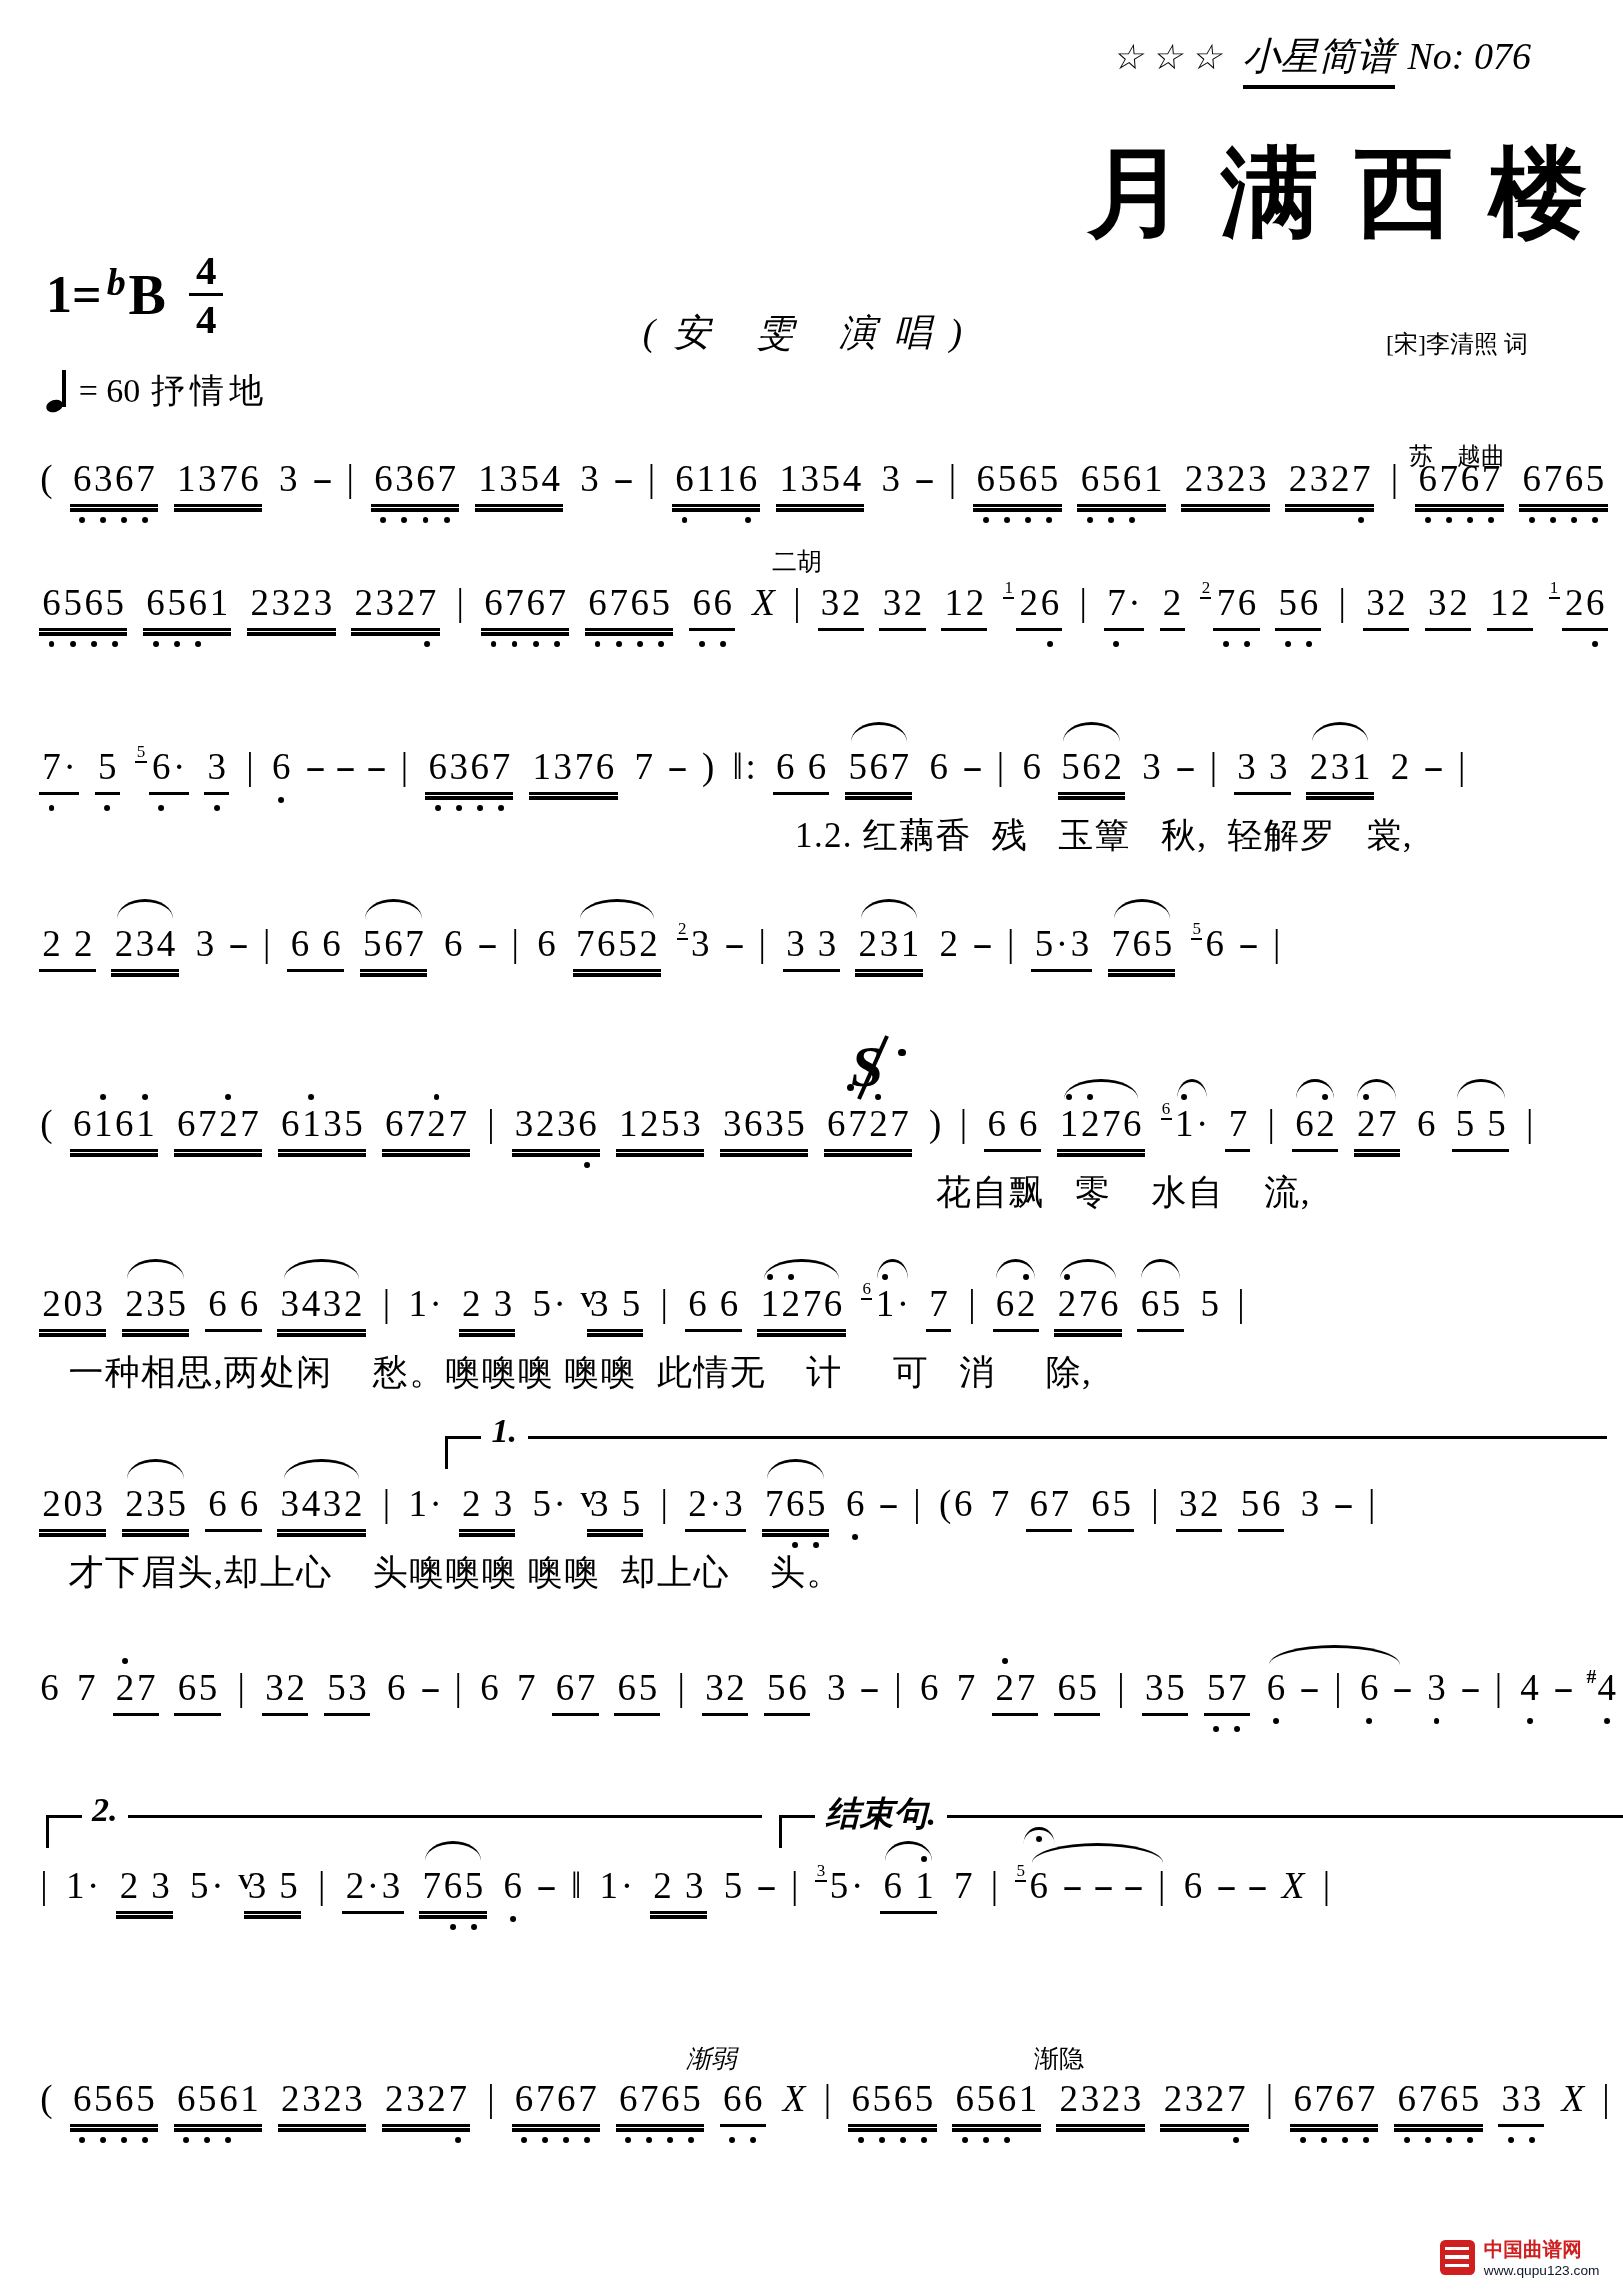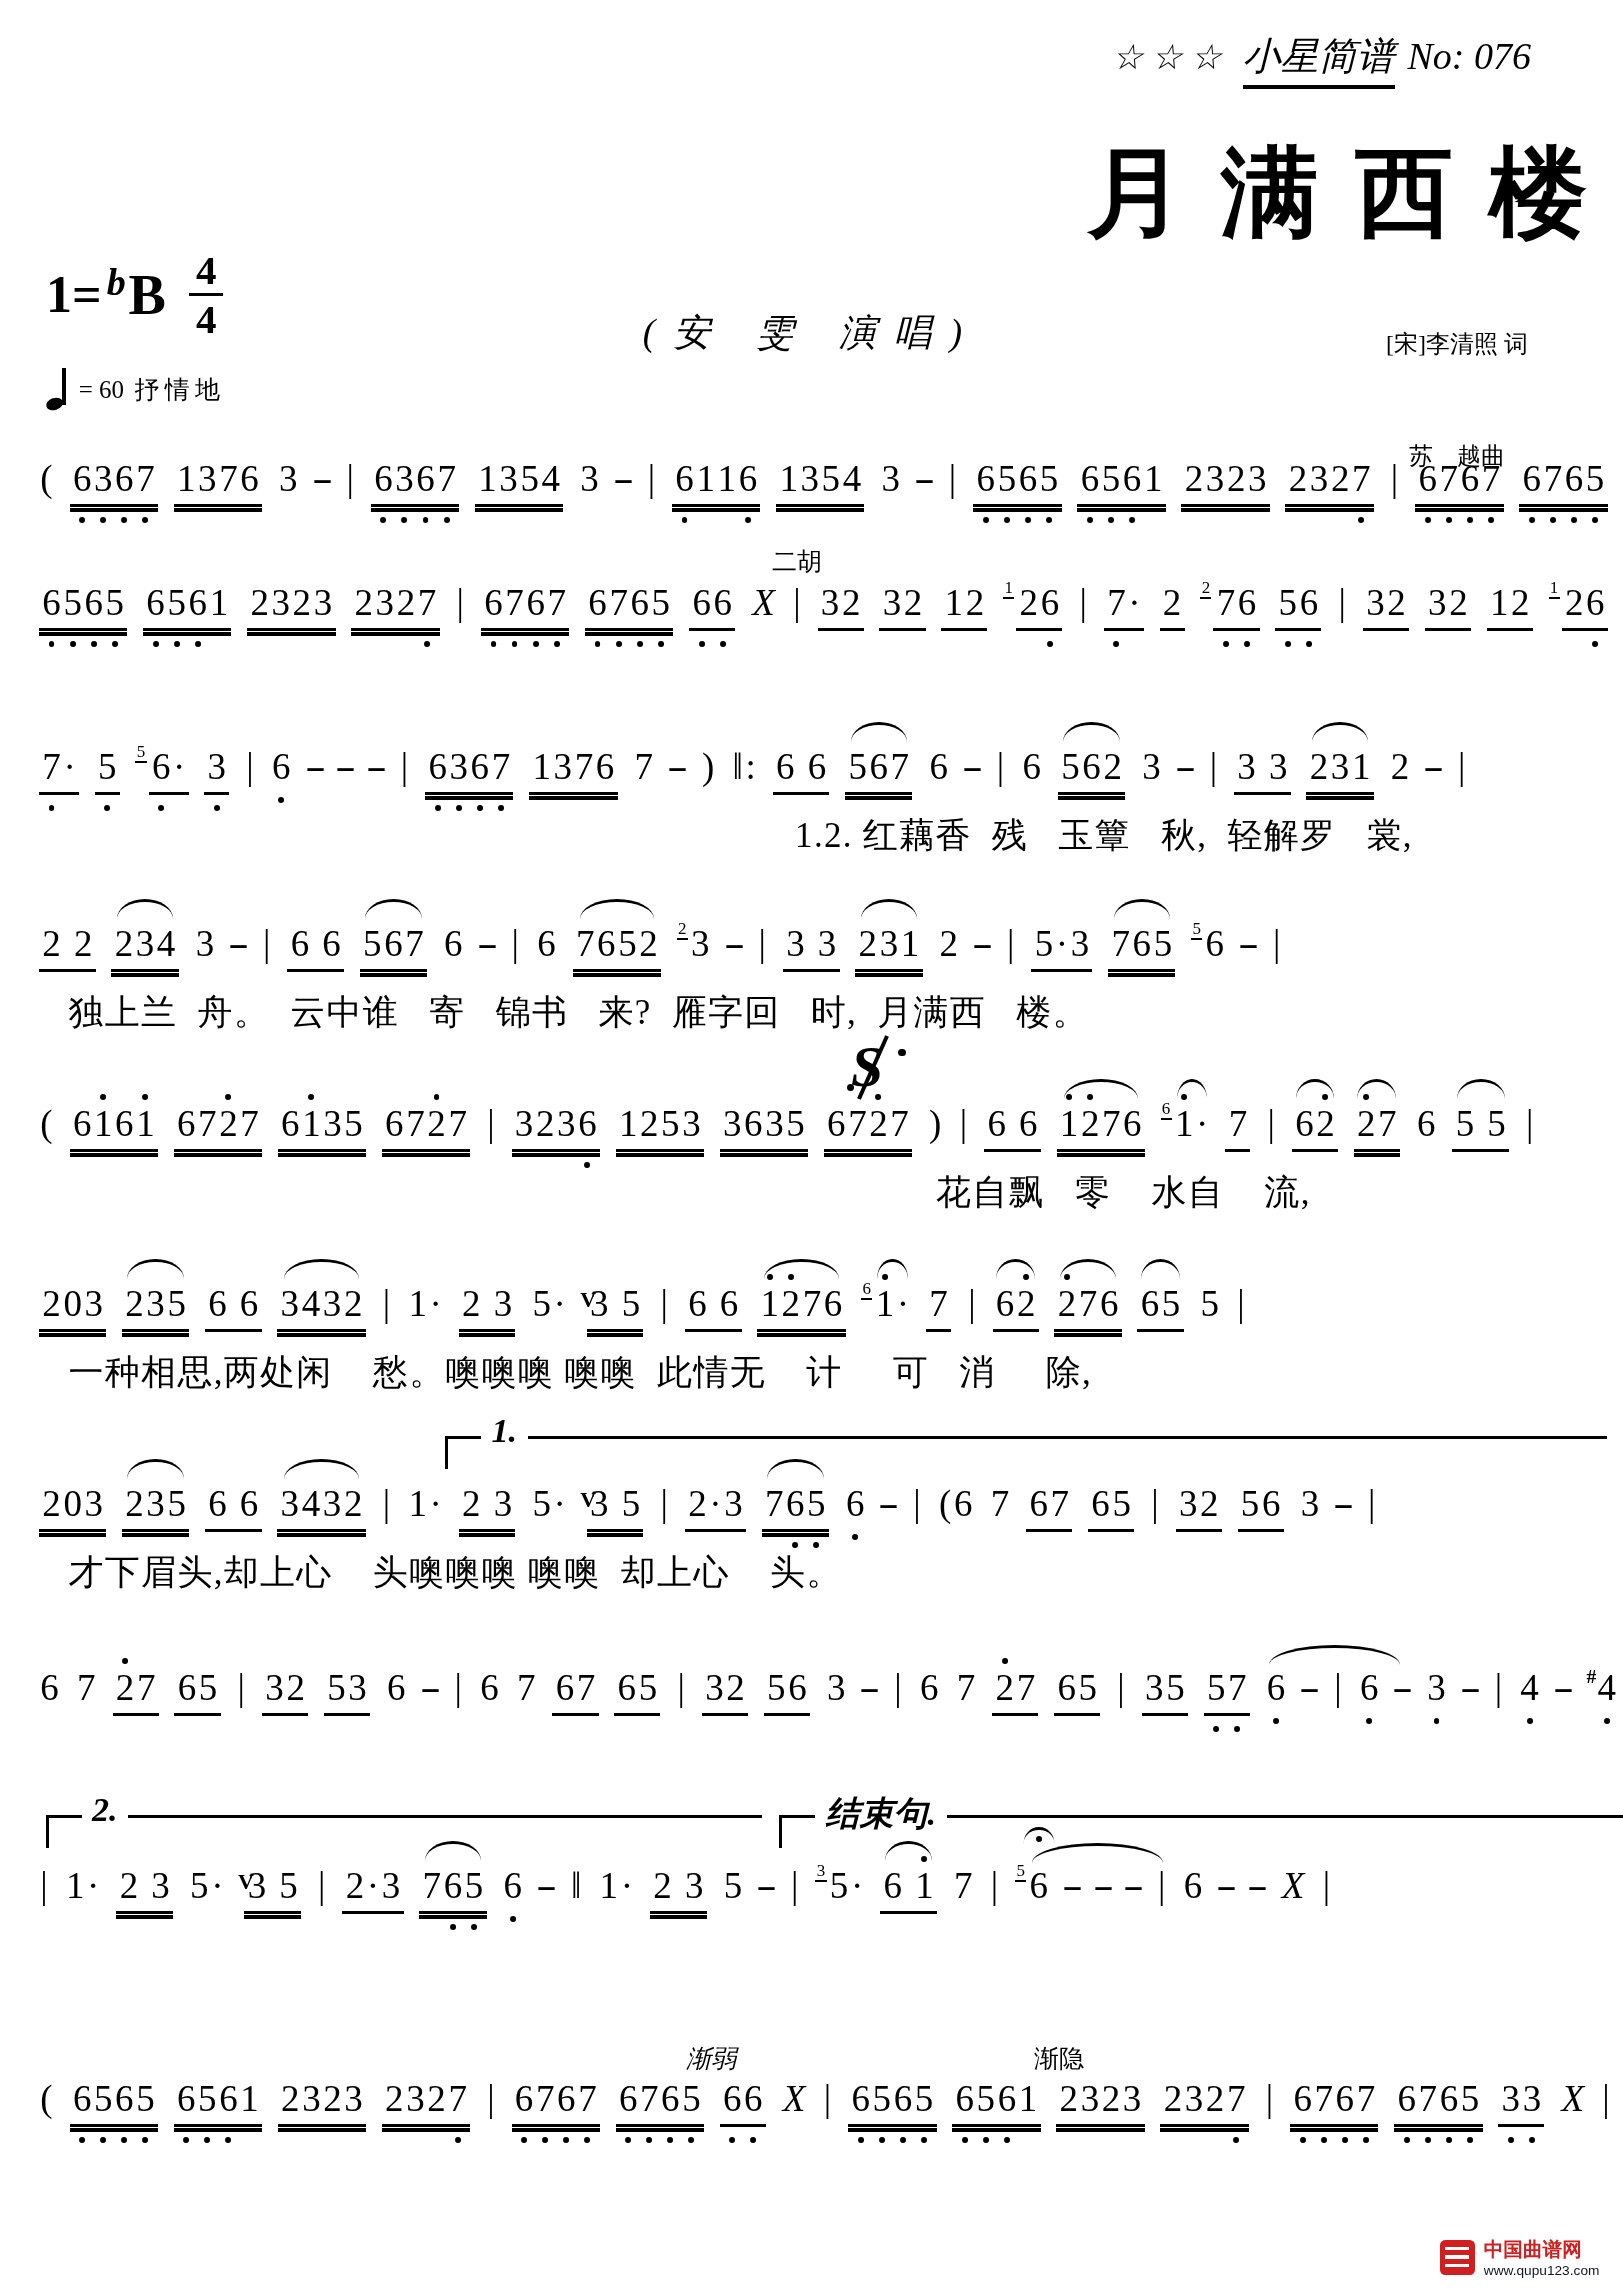--- a/index.html
+++ b/index.html
@@ -22,21 +22,21 @@
 
   
   .keybox{position:absolute;top:249px;left:46px;}
   .keyrow{display:flex;align-items:center;}
   .kprefix{font-weight:bold;font-size:52px;}
   .kflat{font-style:italic;font-weight:bold;font-size:38px;position:relative;top:-13px;margin:0 2.6px 0 5.2px;}
   .ktonic{font-weight:bold;font-size:56px;}
   .meter{display:inline-block;margin-left:23.6px;text-align:center;font-weight:bold;font-size:41px;line-height:1.05;}
   .meter .mt{display:block;border-bottom:3.9px solid #000;padding:0 6.5px 1.3px;}
   .meter .mb{display:block;padding-top:1.3px;}
-  .tempo{display:flex;align-items:center;gap:10.5px;margin-top:27.5px;font-size:25px;}
+  .tempo{display:flex;align-items:center;gap:10.5px;margin-top:27.5px;font-size:34px;}
   .qn{display:inline-block;position:relative;width:19.6px;height:43px;margin-right:2.6px;}
   .qn::before{content:'';position:absolute;left:0;bottom:1.3px;width:17px;height:11.8px;background:#000;
     border-radius:50%;transform:rotate(-18deg);}
   .qn::after{content:'';position:absolute;right:0;top:0;height:37px;width:3.3px;background:#000;}
   .texpr{letter-spacing:5.2px;}
 
   
   .system{position:absolute;left:39px;width:1551px;}
   .mline{white-space:nowrap;font-size:37px;line-height:1.15;}
   .c{display:inline-block;position:relative;padding:0 1.3px;}
@@ -130,21 +130,20 @@
       <div class="system" style="top: 579px;">
         <div class="mlabel" style="left: 733px; top: -34px;">二胡</div>
         <div class="mline"><span class="grp d"><span class="c lo">6</span><span class="c lo">5</span><span class="c lo">6</span><span class="c lo">5</span></span><span class="sp"></span><span class="grp d"><span class="c lo">6</span><span class="c lo">5</span><span class="c lo">6</span><span class="c">1</span></span><span class="sp"></span><span class="grp d"><span class="c">2</span><span class="c">3</span><span class="c">2</span><span class="c">3</span></span><span class="sp"></span><span class="grp d"><span class="c">2</span><span class="c">3</span><span class="c">2</span><span class="c lo">7</span></span><span class="sp"></span><span class="c">|</span><span class="sp"></span><span class="grp d"><span class="c lo">6</span><span class="c lo">7</span><span class="c lo">6</span><span class="c lo">7</span></span><span class="sp"></span><span class="grp d"><span class="c lo">6</span><span class="c lo">7</span><span class="c lo">6</span><span class="c lo">5</span></span><span class="sp"></span><span class="grp u"><span class="c lo">6</span><span class="c lo">6</span></span><span class="sp"></span><span class="c x">X</span><span class="sp"></span><span class="c">|</span><span class="sp"></span><span class="grp u"><span class="c">3</span><span class="c">2</span></span><span class="sp"></span><span class="grp u"><span class="c">3</span><span class="c">2</span></span><span class="sp"></span><span class="grp u"><span class="c">1</span><span class="c">2</span></span><span class="sp"></span><span class="grace">1</span><span class="grp u"><span class="c">2</span><span class="c lo">6</span></span><span class="sp"></span><span class="c">|</span><span class="sp"></span><span class="grp u"><span class="c lo">7</span><span class="c">·</span></span><span class="sp"></span><span class="grp u"><span class="c">2</span></span><span class="sp"></span><span class="grace">2</span><span class="grp u"><span class="c lo">7</span><span class="c lo">6</span></span><span class="sp"></span><span class="grp u"><span class="c lo">5</span><span class="c lo">6</span></span><span class="sp"></span><span class="c">|</span><span class="sp"></span><span class="grp u"><span class="c">3</span><span class="c">2</span></span><span class="sp"></span><span class="grp u"><span class="c">3</span><span class="c">2</span></span><span class="sp"></span><span class="grp u"><span class="c">1</span><span class="c">2</span></span><span class="sp"></span><span class="grace">1</span><span class="grp u"><span class="c">2</span><span class="c lo">6</span></span><span class="sp"></span><span class="c">|</span></div>
       </div>
       <div class="system" style="top: 743px;">
         <div class="mline"><span class="grp u"><span class="c lo">7</span><span class="c">·</span></span><span class="sp"></span><span class="grp u"><span class="c lo">5</span></span><span class="sp"></span><span class="grace">5</span><span class="grp u"><span class="c lo">6</span><span class="c">·</span></span><span class="sp"></span><span class="grp u"><span class="c lo">3</span></span><span class="sp"></span><span class="c">|</span><span class="sp"></span><span class="c lo">6</span><span class="sp"></span><span class="c dash">-</span><span class="sp"></span><span class="c dash">-</span><span class="sp"></span><span class="c dash">-</span><span class="sp"></span><span class="c">|</span><span class="sp"></span><span class="grp d"><span class="c lo">6</span><span class="c lo">3</span><span class="c lo">6</span><span class="c lo">7</span></span><span class="sp"></span><span class="grp d"><span class="c">1</span><span class="c">3</span><span class="c">7</span><span class="c">6</span></span><span class="sp"></span><span class="c">7</span><span class="sp"></span><span class="c dash">-</span><span class="sp"></span><span class="c">)</span><span class="sp"></span><span class="c">‖</span><span class="c">:</span><span class="sp"></span><span class="grp u"><span class="c">6</span><span class="sp"></span><span class="c">6</span></span><span class="sp"></span><span class="grp d slur"><span class="c">5</span><span class="c">6</span><span class="c">7</span></span><span class="sp"></span><span class="c">6</span><span class="sp"></span><span class="c dash">-</span><span class="sp"></span><span class="c">|</span><span class="sp"></span><span class="c">6</span><span class="sp"></span><span class="grp d slur"><span class="c">5</span><span class="c">6</span><span class="c">2</span></span><span class="sp"></span><span class="c">3</span><span class="sp"></span><span class="c dash">-</span><span class="sp"></span><span class="c">|</span><span class="sp"></span><span class="grp u"><span class="c">3</span><span class="sp"></span><span class="c">3</span></span><span class="sp"></span><span class="grp d slur"><span class="c">2</span><span class="c">3</span><span class="c">1</span></span><span class="sp"></span><span class="c">2</span><span class="sp"></span><span class="c dash">-</span><span class="sp"></span><span class="c">|</span></div>
         <div class="lyr" style="padding-left: 579px; text-align: center;">1.2. 红藕香  残   玉簟   秋,  轻解罗   裳,</div>
       </div>
       <div class="system" style="top: 920px;">
         <div class="mline"><span class="grp u"><span class="c">2</span><span class="sp"></span><span class="c">2</span></span><span class="sp"></span><span class="grp d slur"><span class="c">2</span><span class="c">3</span><span class="c">4</span></span><span class="sp"></span><span class="c">3</span><span class="sp"></span><span class="c dash">-</span><span class="sp"></span><span class="c">|</span><span class="sp"></span><span class="grp u"><span class="c">6</span><span class="sp"></span><span class="c">6</span></span><span class="sp"></span><span class="grp d slur"><span class="c">5</span><span class="c">6</span><span class="c">7</span></span><span class="sp"></span><span class="c">6</span><span class="sp"></span><span class="c dash">-</span><span class="sp"></span><span class="c">|</span><span class="sp"></span><span class="c">6</span><span class="sp"></span><span class="grp d slur"><span class="c">7</span><span class="c">6</span><span class="c">5</span><span class="c">2</span></span><span class="sp"></span><span class="grace">2</span><span class="c">3</span><span class="sp"></span><span class="c dash">-</span><span class="sp"></span><span class="c">|</span><span class="sp"></span><span class="grp u"><span class="c">3</span><span class="sp"></span><span class="c">3</span></span><span class="sp"></span><span class="grp d slur"><span class="c">2</span><span class="c">3</span><span class="c">1</span></span><span class="sp"></span><span class="c">2</span><span class="sp"></span><span class="c dash">-</span><span class="sp"></span><span class="c">|</span><span class="sp"></span><span class="grp u"><span class="c">5</span><span class="c">·</span><span class="c">3</span></span><span class="sp"></span><span class="grp d slur"><span class="c">7</span><span class="c">6</span><span class="c">5</span></span><span class="sp"></span><span class="grace">5</span><span class="c">6</span><span class="sp"></span><span class="c dash">-</span><span class="sp"></span><span class="c">|</span></div>
-        <div class="lyr" style="padding-left: 29.5px;">独上兰  舟。  云中谁   寄   锦书   来?  雁字回   时,  月满西   楼。</div>
       </div>
       <div class="system" style="top: 1100px;">
         <div class="segno" style="left: 812px; top: -62px;"><span class="sg">S</span><i class="sl"></i><b class="sd sd1"></b><b class="sd sd2"></b></div>
         <div class="mline"><span class="c">(</span><span class="sp"></span><span class="grp d"><span class="c">6</span><span class="c hi">1</span><span class="c">6</span><span class="c hi">1</span></span><span class="sp"></span><span class="grp d"><span class="c">6</span><span class="c">7</span><span class="c hi">2</span><span class="c">7</span></span><span class="sp"></span><span class="grp d"><span class="c">6</span><span class="c hi">1</span><span class="c">3</span><span class="c">5</span></span><span class="sp"></span><span class="grp d"><span class="c">6</span><span class="c">7</span><span class="c hi">2</span><span class="c">7</span></span><span class="sp"></span><span class="c">|</span><span class="sp"></span><span class="grp d"><span class="c">3</span><span class="c">2</span><span class="c">3</span><span class="c lo">6</span></span><span class="sp"></span><span class="grp d"><span class="c">1</span><span class="c">2</span><span class="c">5</span><span class="c">3</span></span><span class="sp"></span><span class="grp d"><span class="c">3</span><span class="c">6</span><span class="c">3</span><span class="c">5</span></span><span class="sp"></span><span class="grp d"><span class="c">6</span><span class="c">7</span><span class="c hi">2</span><span class="c">7</span></span><span class="sp"></span><span class="c">)</span><span class="sp"></span><span class="c">|</span><span class="sp"></span><span class="grp u"><span class="c">6</span><span class="sp"></span><span class="c">6</span></span><span class="sp"></span><span class="grp d slur"><span class="c hi">1</span><span class="c hi">2</span><span class="c">7</span><span class="c">6</span></span><span class="sp"></span><span class="grace">6</span><span class="arcrun slur"><span class="c hi">1</span><span class="c">·</span></span><span class="sp"></span><span class="grp u"><span class="c">7</span></span><span class="sp"></span><span class="c">|</span><span class="sp"></span><span class="grp u slur"><span class="c">6</span><span class="c hi">2</span></span><span class="sp"></span><span class="grp d slur"><span class="c hi">2</span><span class="c">7</span></span><span class="sp"></span><span class="c">6</span><span class="sp"></span><span class="grp u slur"><span class="c">5</span><span class="sp"></span><span class="c">5</span></span><span class="sp"></span><span class="c">|</span></div>
         <div class="lyr" style="padding-left: 897px;">花自飘   零    水自    流,</div>
       </div>
       <div class="system" style="top: 1280px;">
         <div class="mline"><span class="grp d"><span class="c">2</span><span class="c">0</span><span class="c">3</span></span><span class="sp"></span><span class="grp d slur"><span class="c">2</span><span class="c">3</span><span class="c">5</span></span><span class="sp"></span><span class="grp u"><span class="c">6</span><span class="sp"></span><span class="c">6</span></span><span class="sp"></span><span class="grp d slur"><span class="c">3</span><span class="c">4</span><span class="c">3</span><span class="c">2</span></span><span class="sp"></span><span class="c">|</span><span class="sp"></span><span class="c">1</span><span class="c">·</span><span class="sp"></span><span class="grp d"><span class="c">2</span><span class="sp"></span><span class="c">3</span></span><span class="sp"></span><span class="c">5</span><span class="c">·</span><span class="sp"></span><span class="breath"></span><span class="grp d"><span class="c">3</span><span class="sp"></span><span class="c">5</span></span><span class="sp"></span><span class="c">|</span><span class="sp"></span><span class="grp u"><span class="c">6</span><span class="sp"></span><span class="c">6</span></span><span class="sp"></span><span class="grp d slur"><span class="c hi">1</span><span class="c hi">2</span><span class="c">7</span><span class="c">6</span></span><span class="sp"></span><span class="grace">6</span><span class="arcrun slur"><span class="c hi">1</span><span class="c">·</span></span><span class="sp"></span><span class="grp u"><span class="c">7</span></span><span class="sp"></span><span class="c">|</span><span class="sp"></span><span class="grp u slur"><span class="c">6</span><span class="c hi">2</span></span><span class="sp"></span><span class="grp d slur"><span class="c hi">2</span><span class="c">7</span><span class="c">6</span></span><span class="sp"></span><span class="grp u slur"><span class="c">6</span><span class="c">5</span></span><span class="sp"></span><span class="c">5</span><span class="sp"></span><span class="c">|</span></div>
         <div class="lyr" style="padding-left: 29.5px;">一种相思,两处闲    愁。噢噢噢 噢噢  此情无    计     可   消     除,</div>
       </div>

